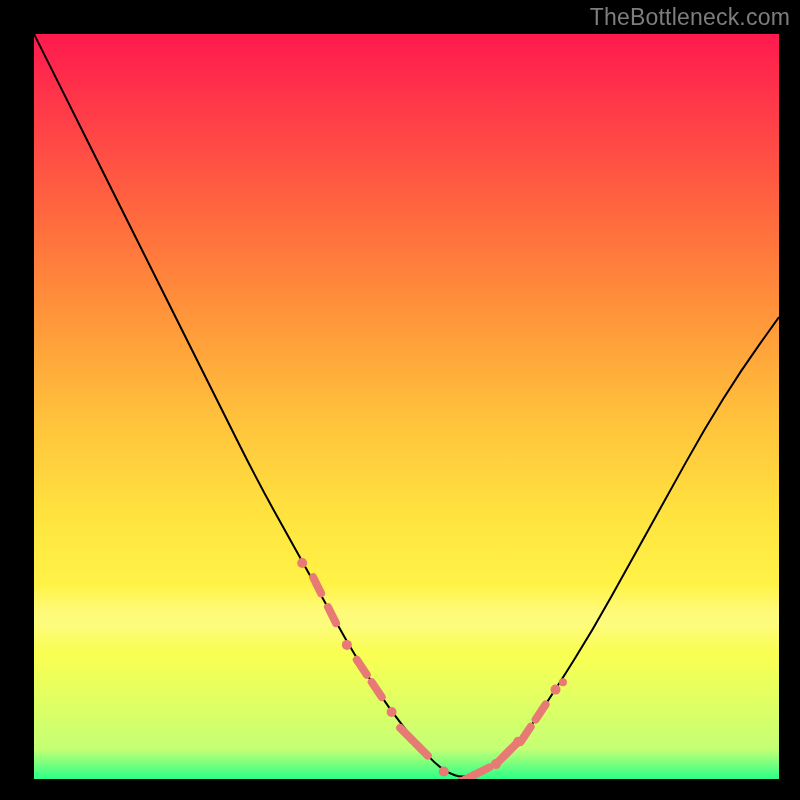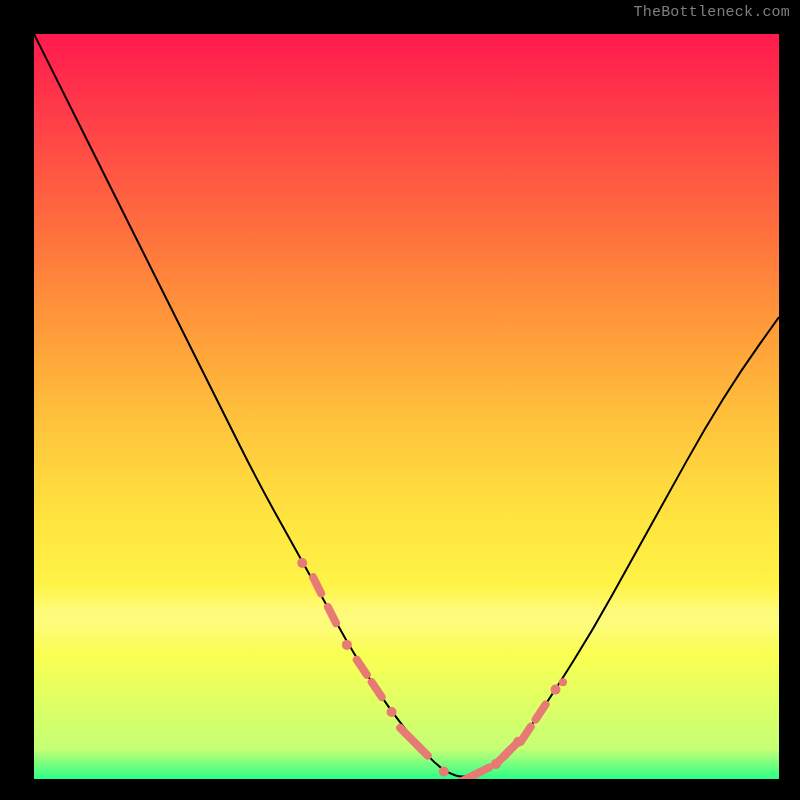--- a/index.html
+++ b/index.html
@@ -43,24 +43,23 @@
     left: 0;
     top: 0;
     width: 100%;
     height: 100%;
   }
   .watermark {
     position: absolute;
     top: 4px;
     right: 10px;
     color: #7d7d7d;
-    font-size: 15px;
+    font-size: 23px;
     font-weight: 500;
     letter-spacing: 0.2px;
-    font-family: Liberation Mono, monospace;
   }
   
   .haze {
     position: absolute;
     left: 0;
     width: 100%;
     top: 74%;
     height: 9%;
     background: linear-gradient(to bottom,
       rgba(255,255,200,0) 0%,

